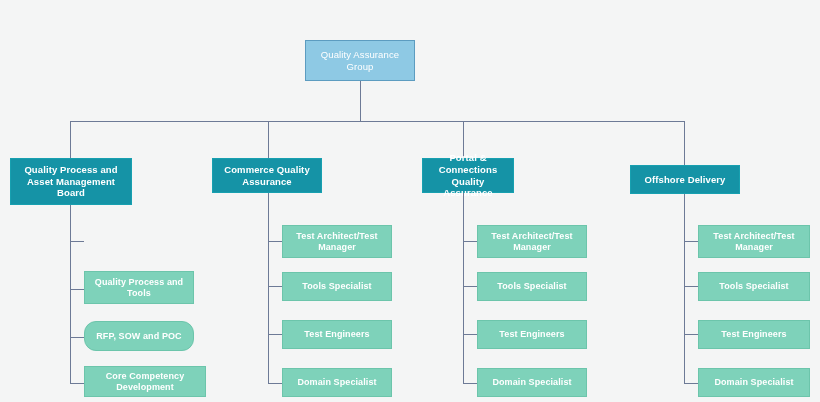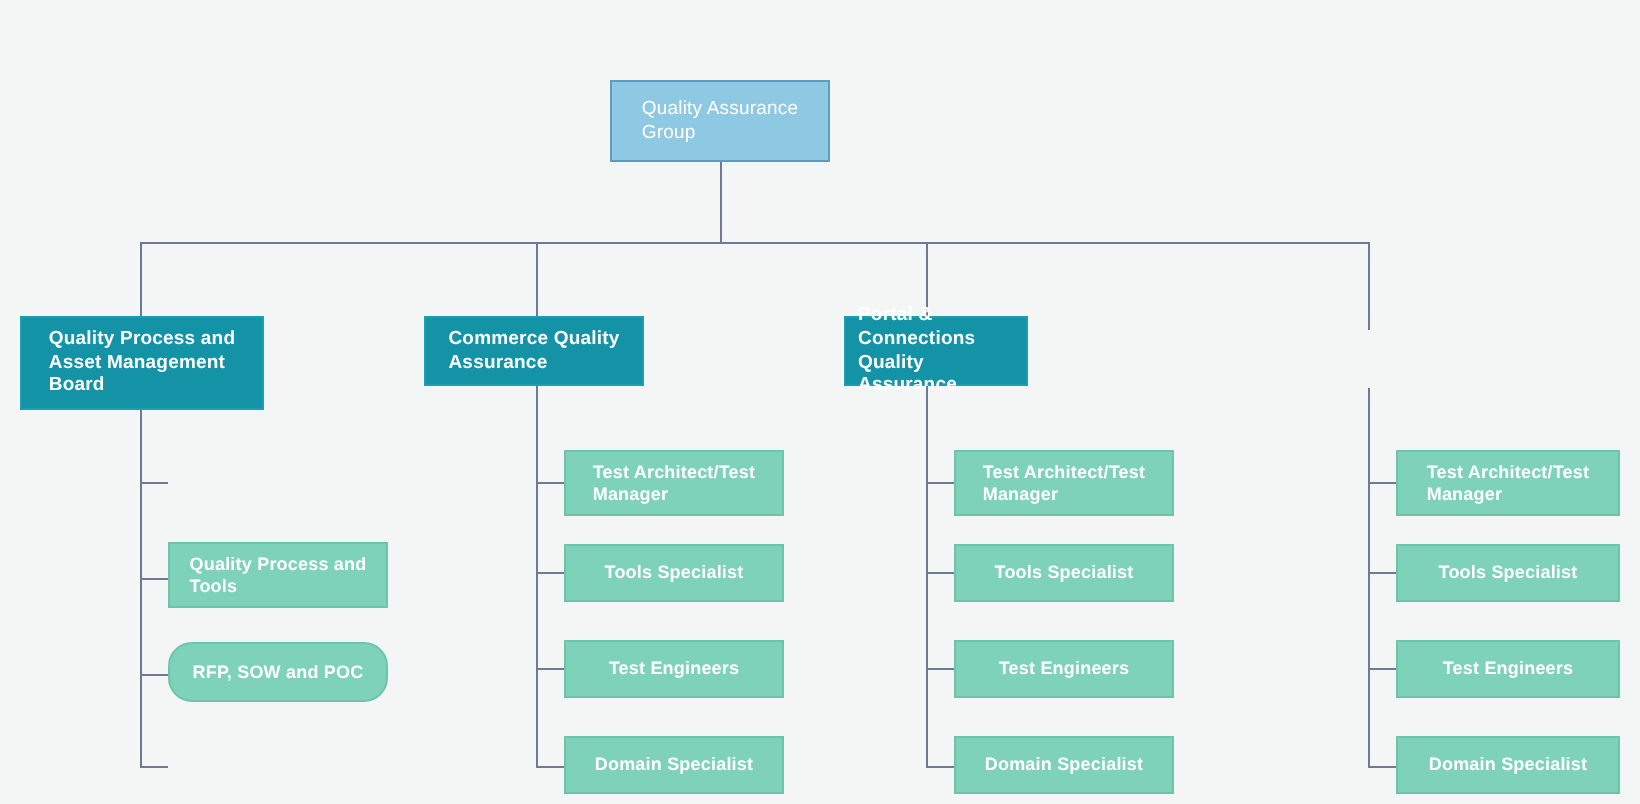--- a/index.html
+++ b/index.html
@@ -28,20 +28,21 @@
   .line-v { width: 1px; }
   .line-h { height: 1px; }
 
   
   .node {
     position: absolute;
     box-sizing: border-box;
     display: flex;
     align-items: center;
     justify-content: center;
+    text-align: center;
     color: #ffffff;
     line-height: 1.22;
     letter-spacing: .1px;
   }
   .node .label {
     display: block;
     padding: 0 6px;
     white-space: pre-line;
   }
 
@@ -94,20 +95,24 @@
     <span class="label">Quality Process and
 Tools</span>
   </div>
 
   <div class="line line-h" style="left:70px; top:337px; width:14px;"></div>
   <div class="node node-leaf" style="left:84px; top:321px; width:110px; height:30px;border-radius:12px;">
     <span class="label">RFP, SOW and POC</span>
   </div>
 
   <div class="line line-h" style="left:70px; top:383px; width:14px;"></div>
+  <div class="node node-leaf" style="left:84px; top:366px; width:122px; height:31px;">
+    <span class="label">Core Competency
+Development</span>
+  </div>
 
   <div class="line line-v" style="left:268px; top:121px; height:37px;"></div>
   <div class="node node-div" style="left:212px; top:158px; width:110px; height:35px;">
     <span class="label">Commerce Quality
 Assurance</span>
   </div>
   <div class="line line-v" style="left:268px; top:193px; height:190px;"></div>
 
   <div class="line line-h" style="left:268px; top:241px; width:14px;"></div>
   <div class="node node-leaf" style="left:282px; top:225px; width:110px; height:33px;">
@@ -152,20 +157,23 @@
   <div class="node node-leaf" style="left:477px; top:320px; width:110px; height:29px;">
     <span class="label">Test Engineers</span>
   </div>
 
   <div class="line line-h" style="left:463px; top:383px; width:14px;"></div>
   <div class="node node-leaf" style="left:477px; top:368px; width:110px; height:29px;">
     <span class="label">Domain Specialist</span>
   </div>
 
   <div class="line line-v" style="left:684px; top:121px; height:44px;"></div>
+  <div class="node node-div" style="left:630px; top:165px; width:110px; height:29px;">
+    <span class="label">Offshore Delivery</span>
+  </div>
   <div class="line line-v" style="left:684px; top:194px; height:189px;"></div>
 
   <div class="line line-h" style="left:684px; top:241px; width:14px;"></div>
   <div class="node node-leaf" style="left:698px; top:225px; width:112px; height:33px;">
     <span class="label">Test Architect/Test
 Manager</span>
   </div>
 
   <div class="line line-h" style="left:684px; top:286px; width:14px;"></div>
   <div class="node node-leaf" style="left:698px; top:272px; width:112px; height:29px;">

